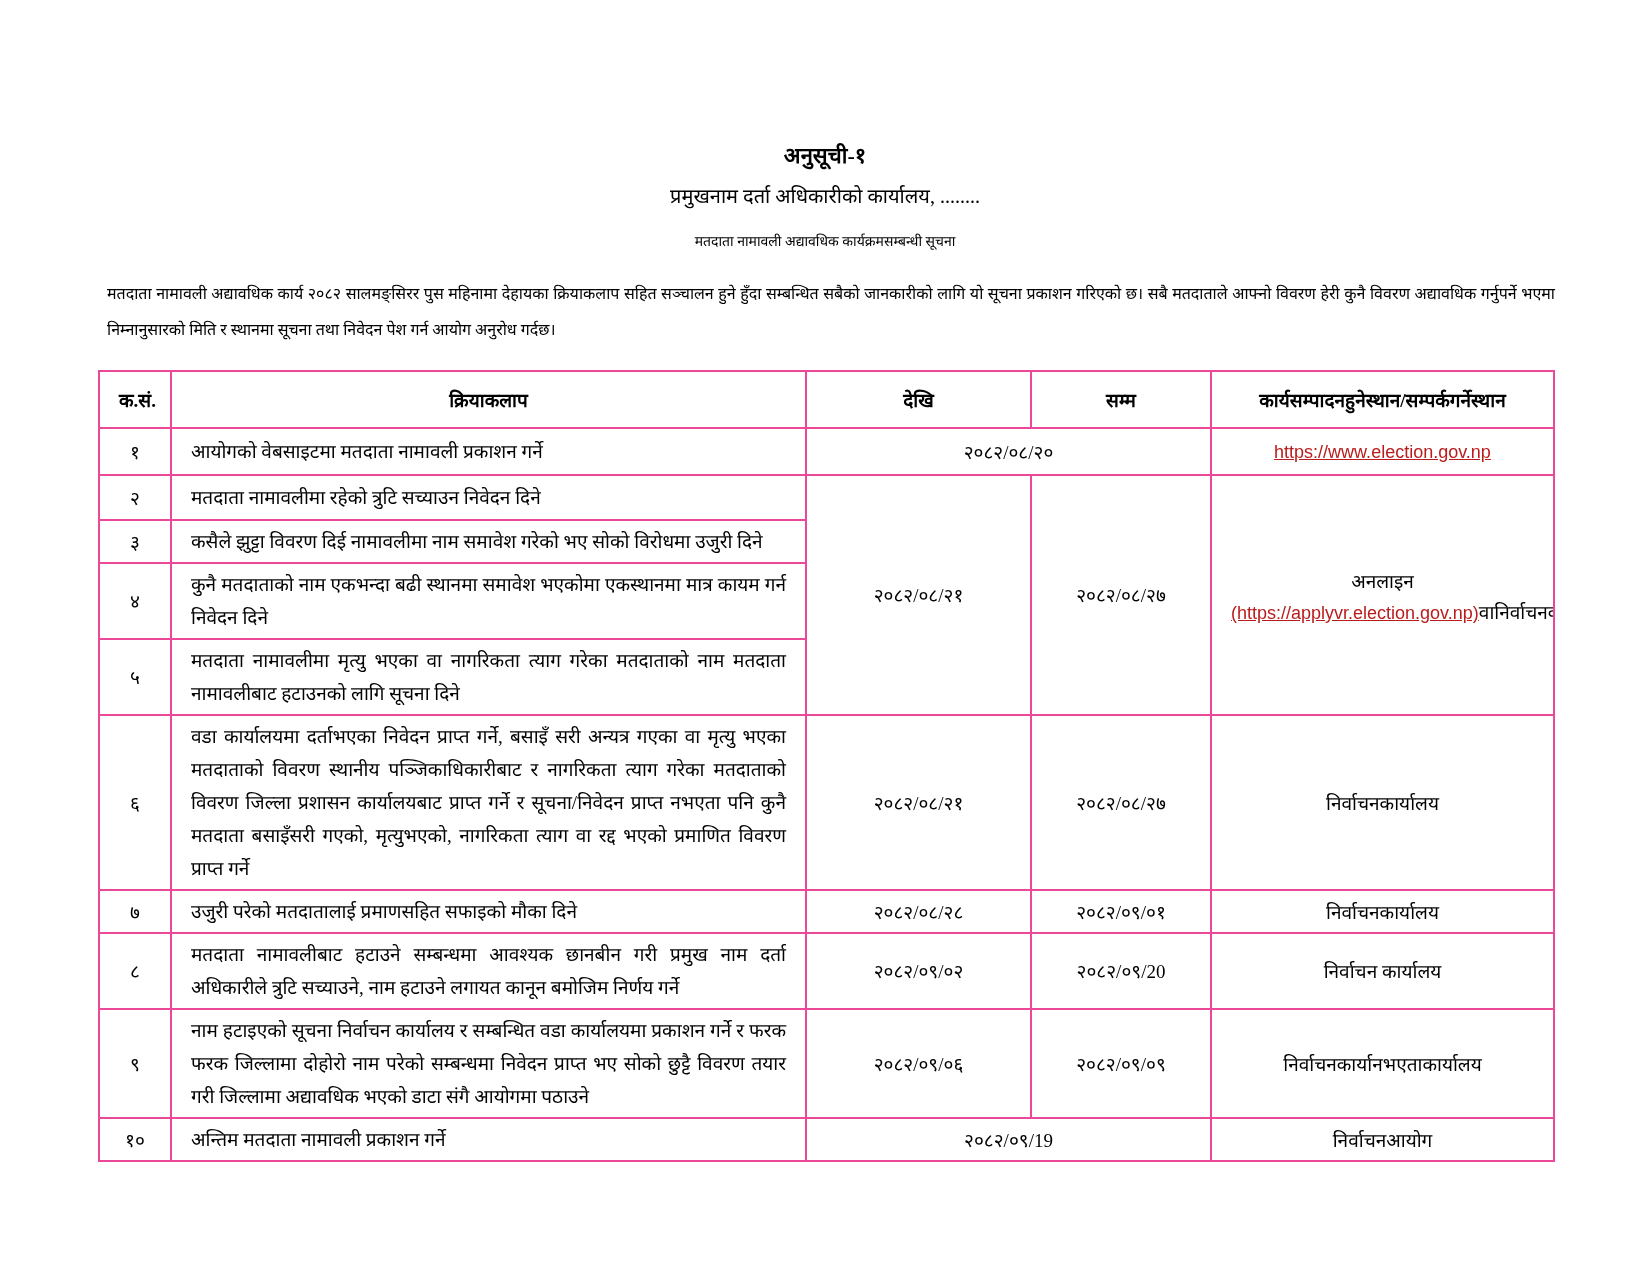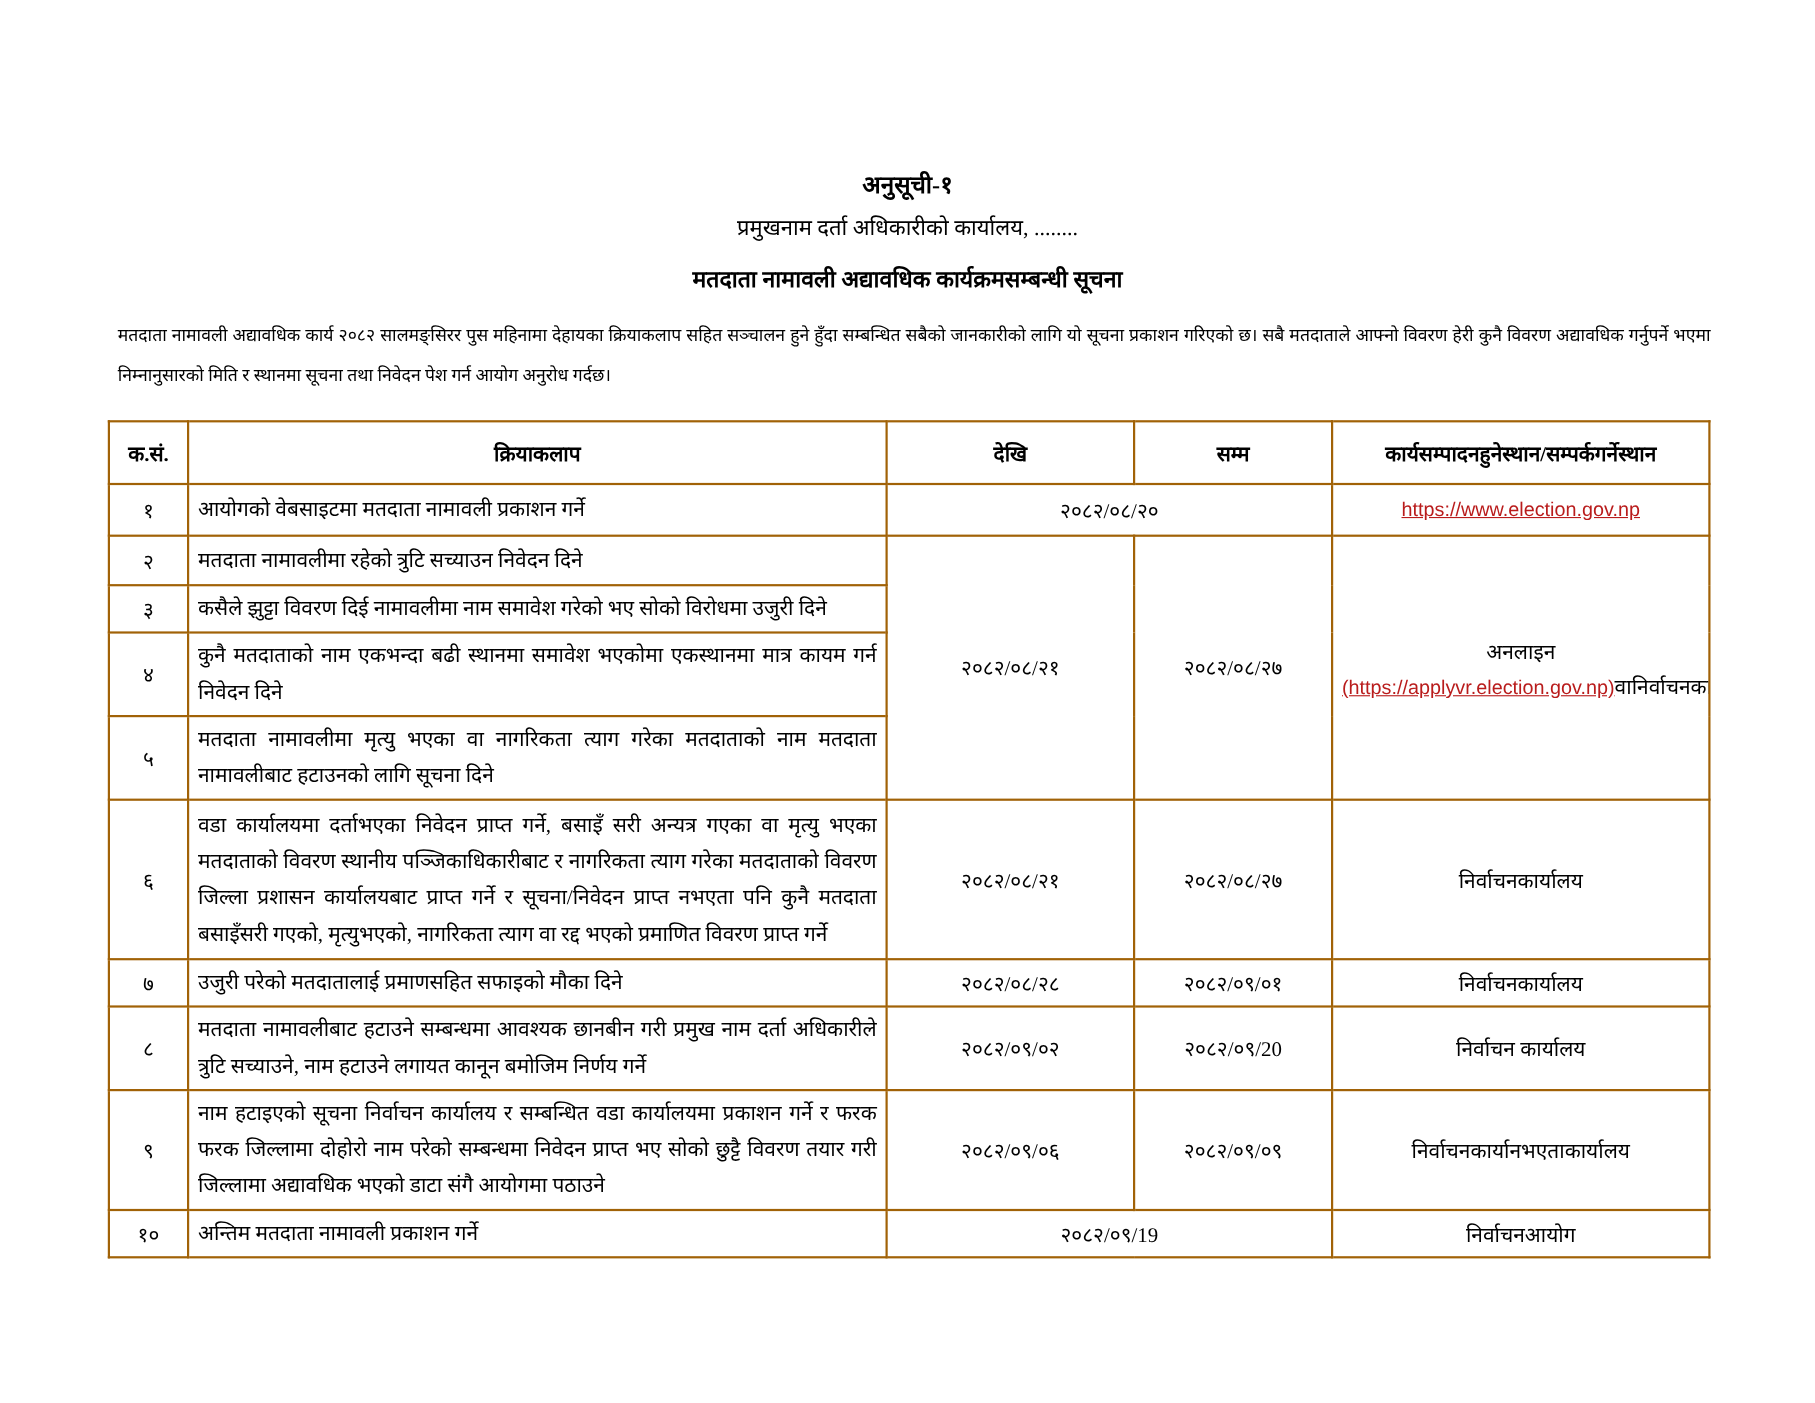--- a/index.html
+++ b/index.html
@@ -9,51 +9,51 @@
     width: 1650px;
     height: 1275px;
     background: #ffffff;
     overflow: hidden;
     font-family: "Liberation Serif", "DejaVu Serif", serif;
     color: #000000;
   }
   .doc {
     position: absolute;
     left: 95px;
-    top: 12px;
+    top: 0;
     width: 1460px;
   }
   .heading-block {
     margin-top: 136px;
     text-align: center;
     line-height: 40px;
     font-size: 20px;
   }
   .annex-title { font-weight: bold; font-size: 22px; }
-  .notice-title { font-weight: bold; font-size: 21px; margin-top: 6px; }
+  .notice-title { font-weight: normal; font-size: 14px; margin-top: 6px; }
   .intro {
     margin-top: 14px;
     padding-left: 12px;
     font-size: 16px;
     line-height: 36px;
     text-align: justify;
     text-justify: inter-word;
   }
   table.schedule {
     margin-top: 22px;
     margin-left: 3px;
     border-collapse: collapse;
     table-layout: fixed;
     width: 1455px;
     font-size: 19px;
   }
   table.schedule th, table.schedule td {
-    border: 2px solid #a16207;
+    border: 2px solid #ec4899;
     vertical-align: middle;
-    padding: 4px 8px;
+    padding: 4px 19px;
     overflow: hidden;
   }
   th.h-cell { font-weight: bold; text-align: center; font-size: 19px; }
   td.sn-cell { text-align: center; font-size: 19px; }
   td.activity-cell {
     text-align: justify;
     text-justify: inter-word;
     padding-left: 13px;
     padding-right: 9px;
     line-height: 33px;

